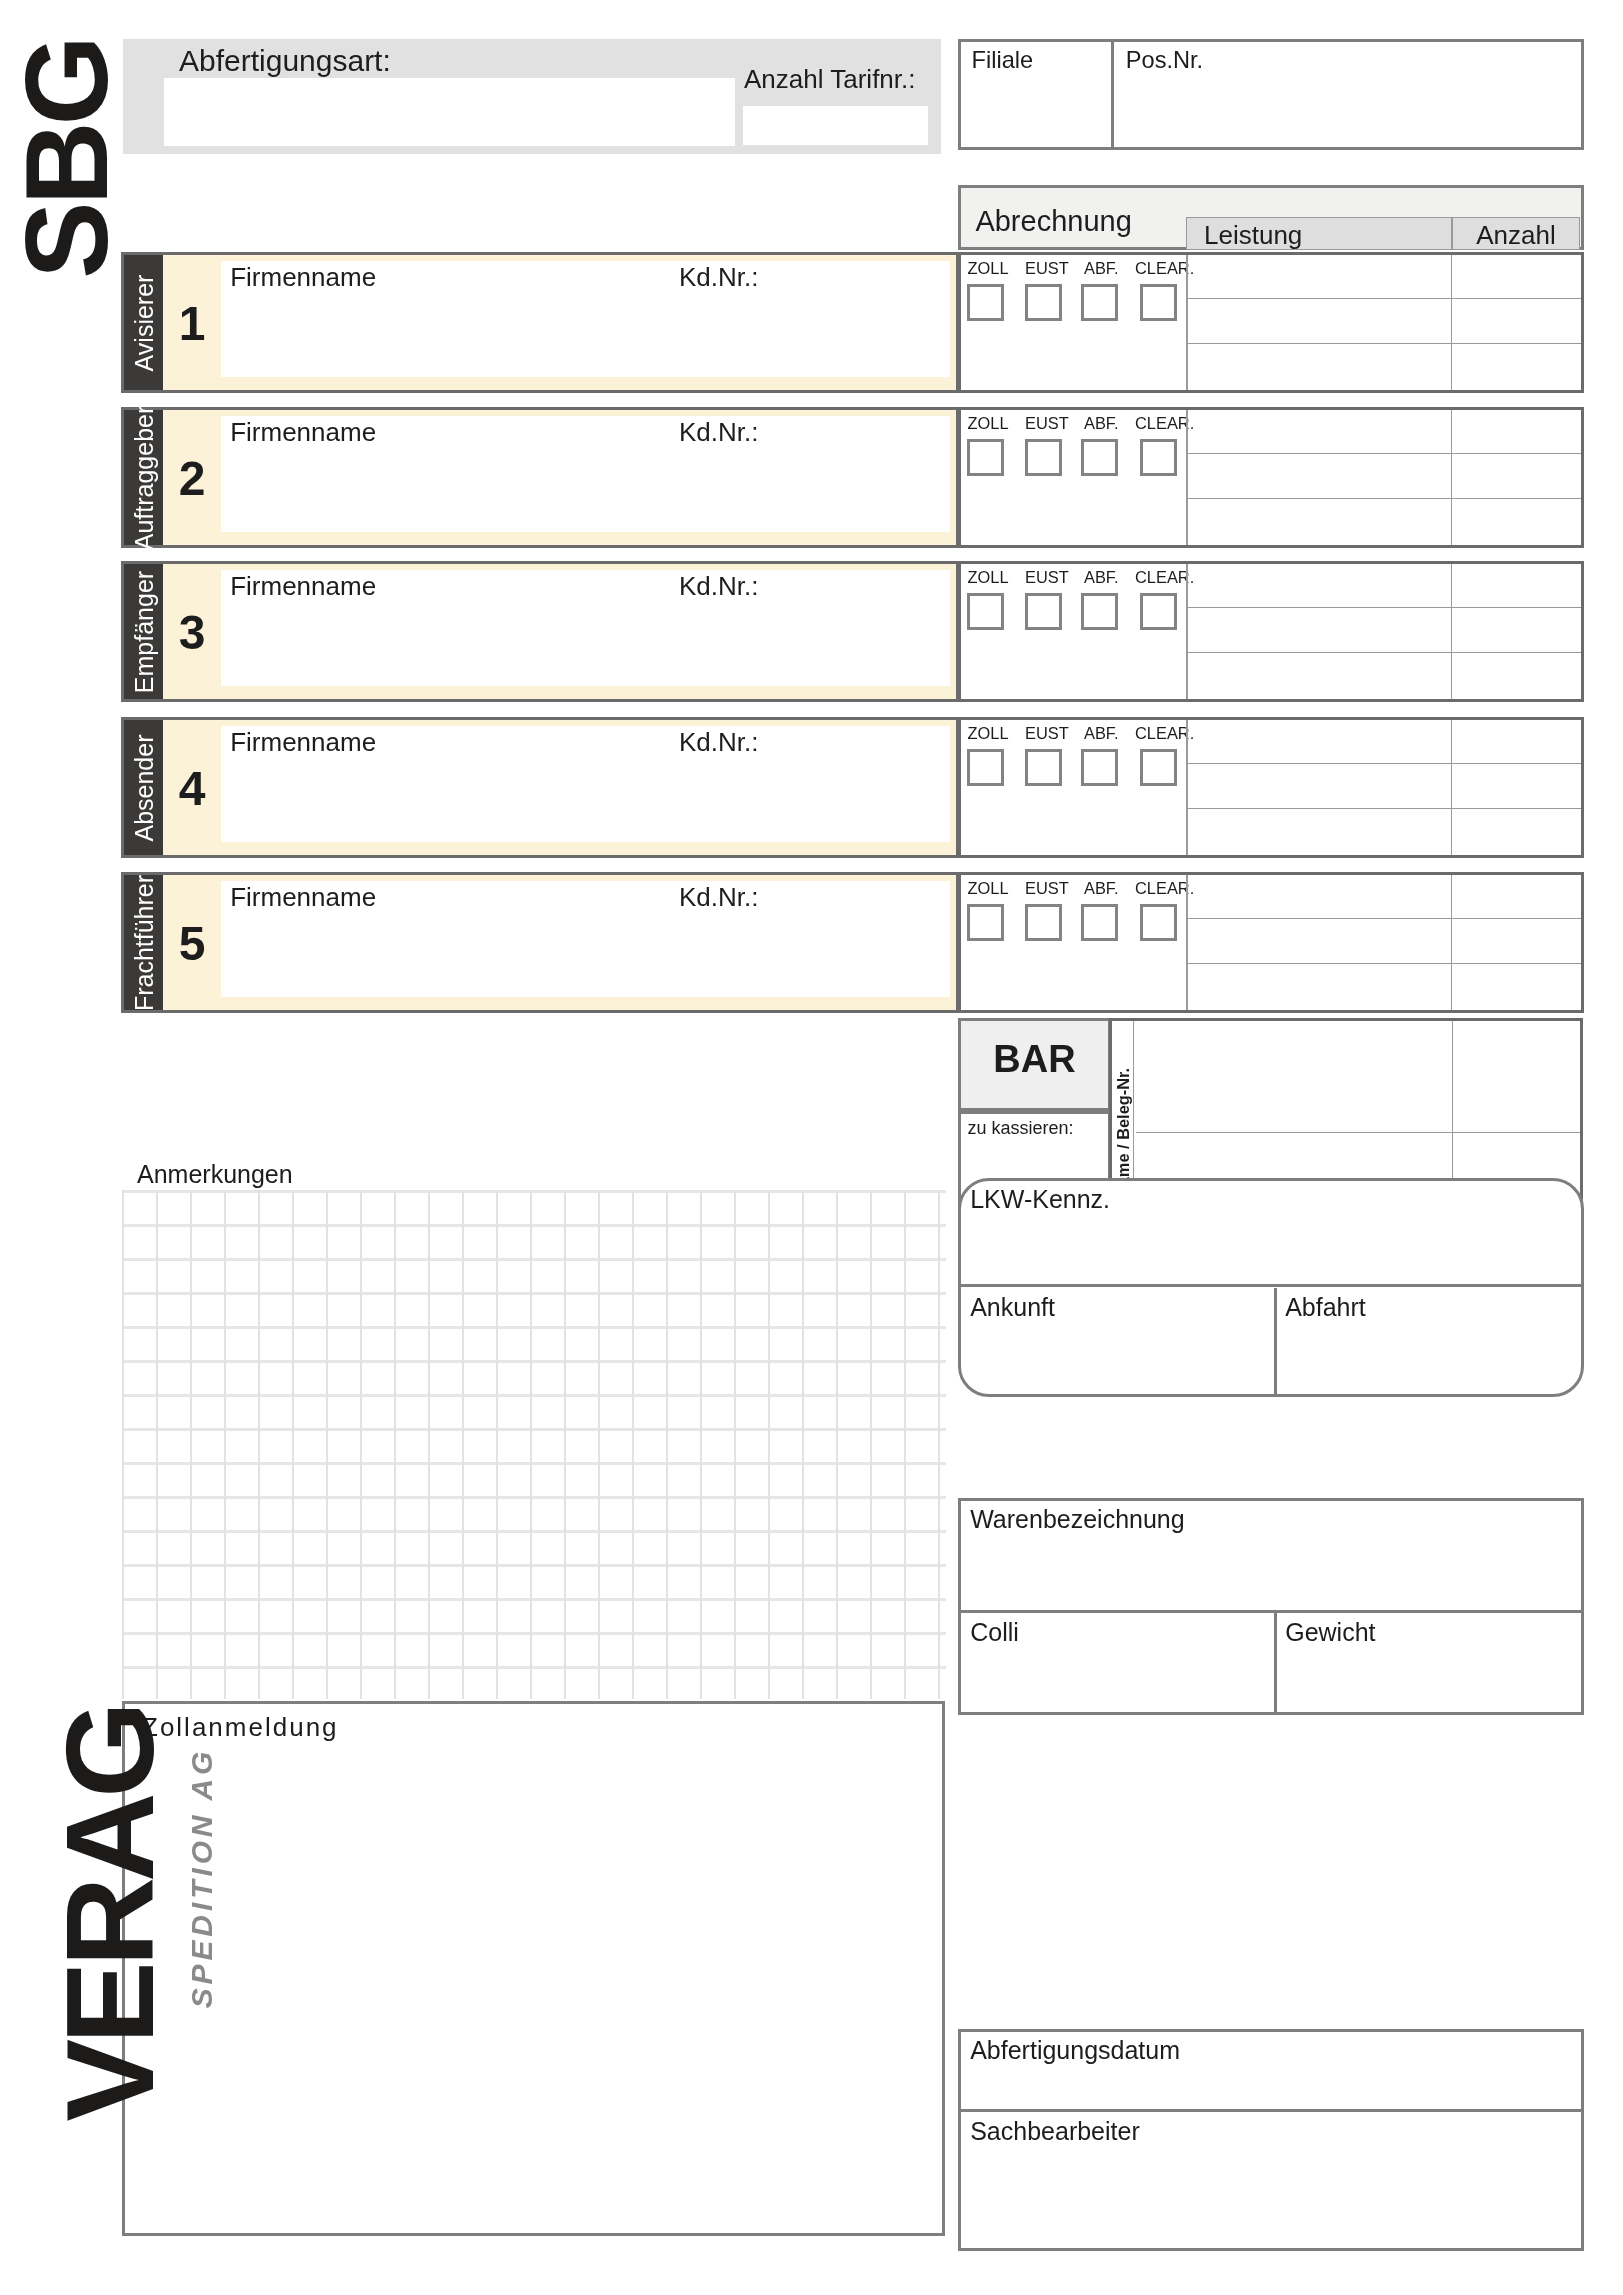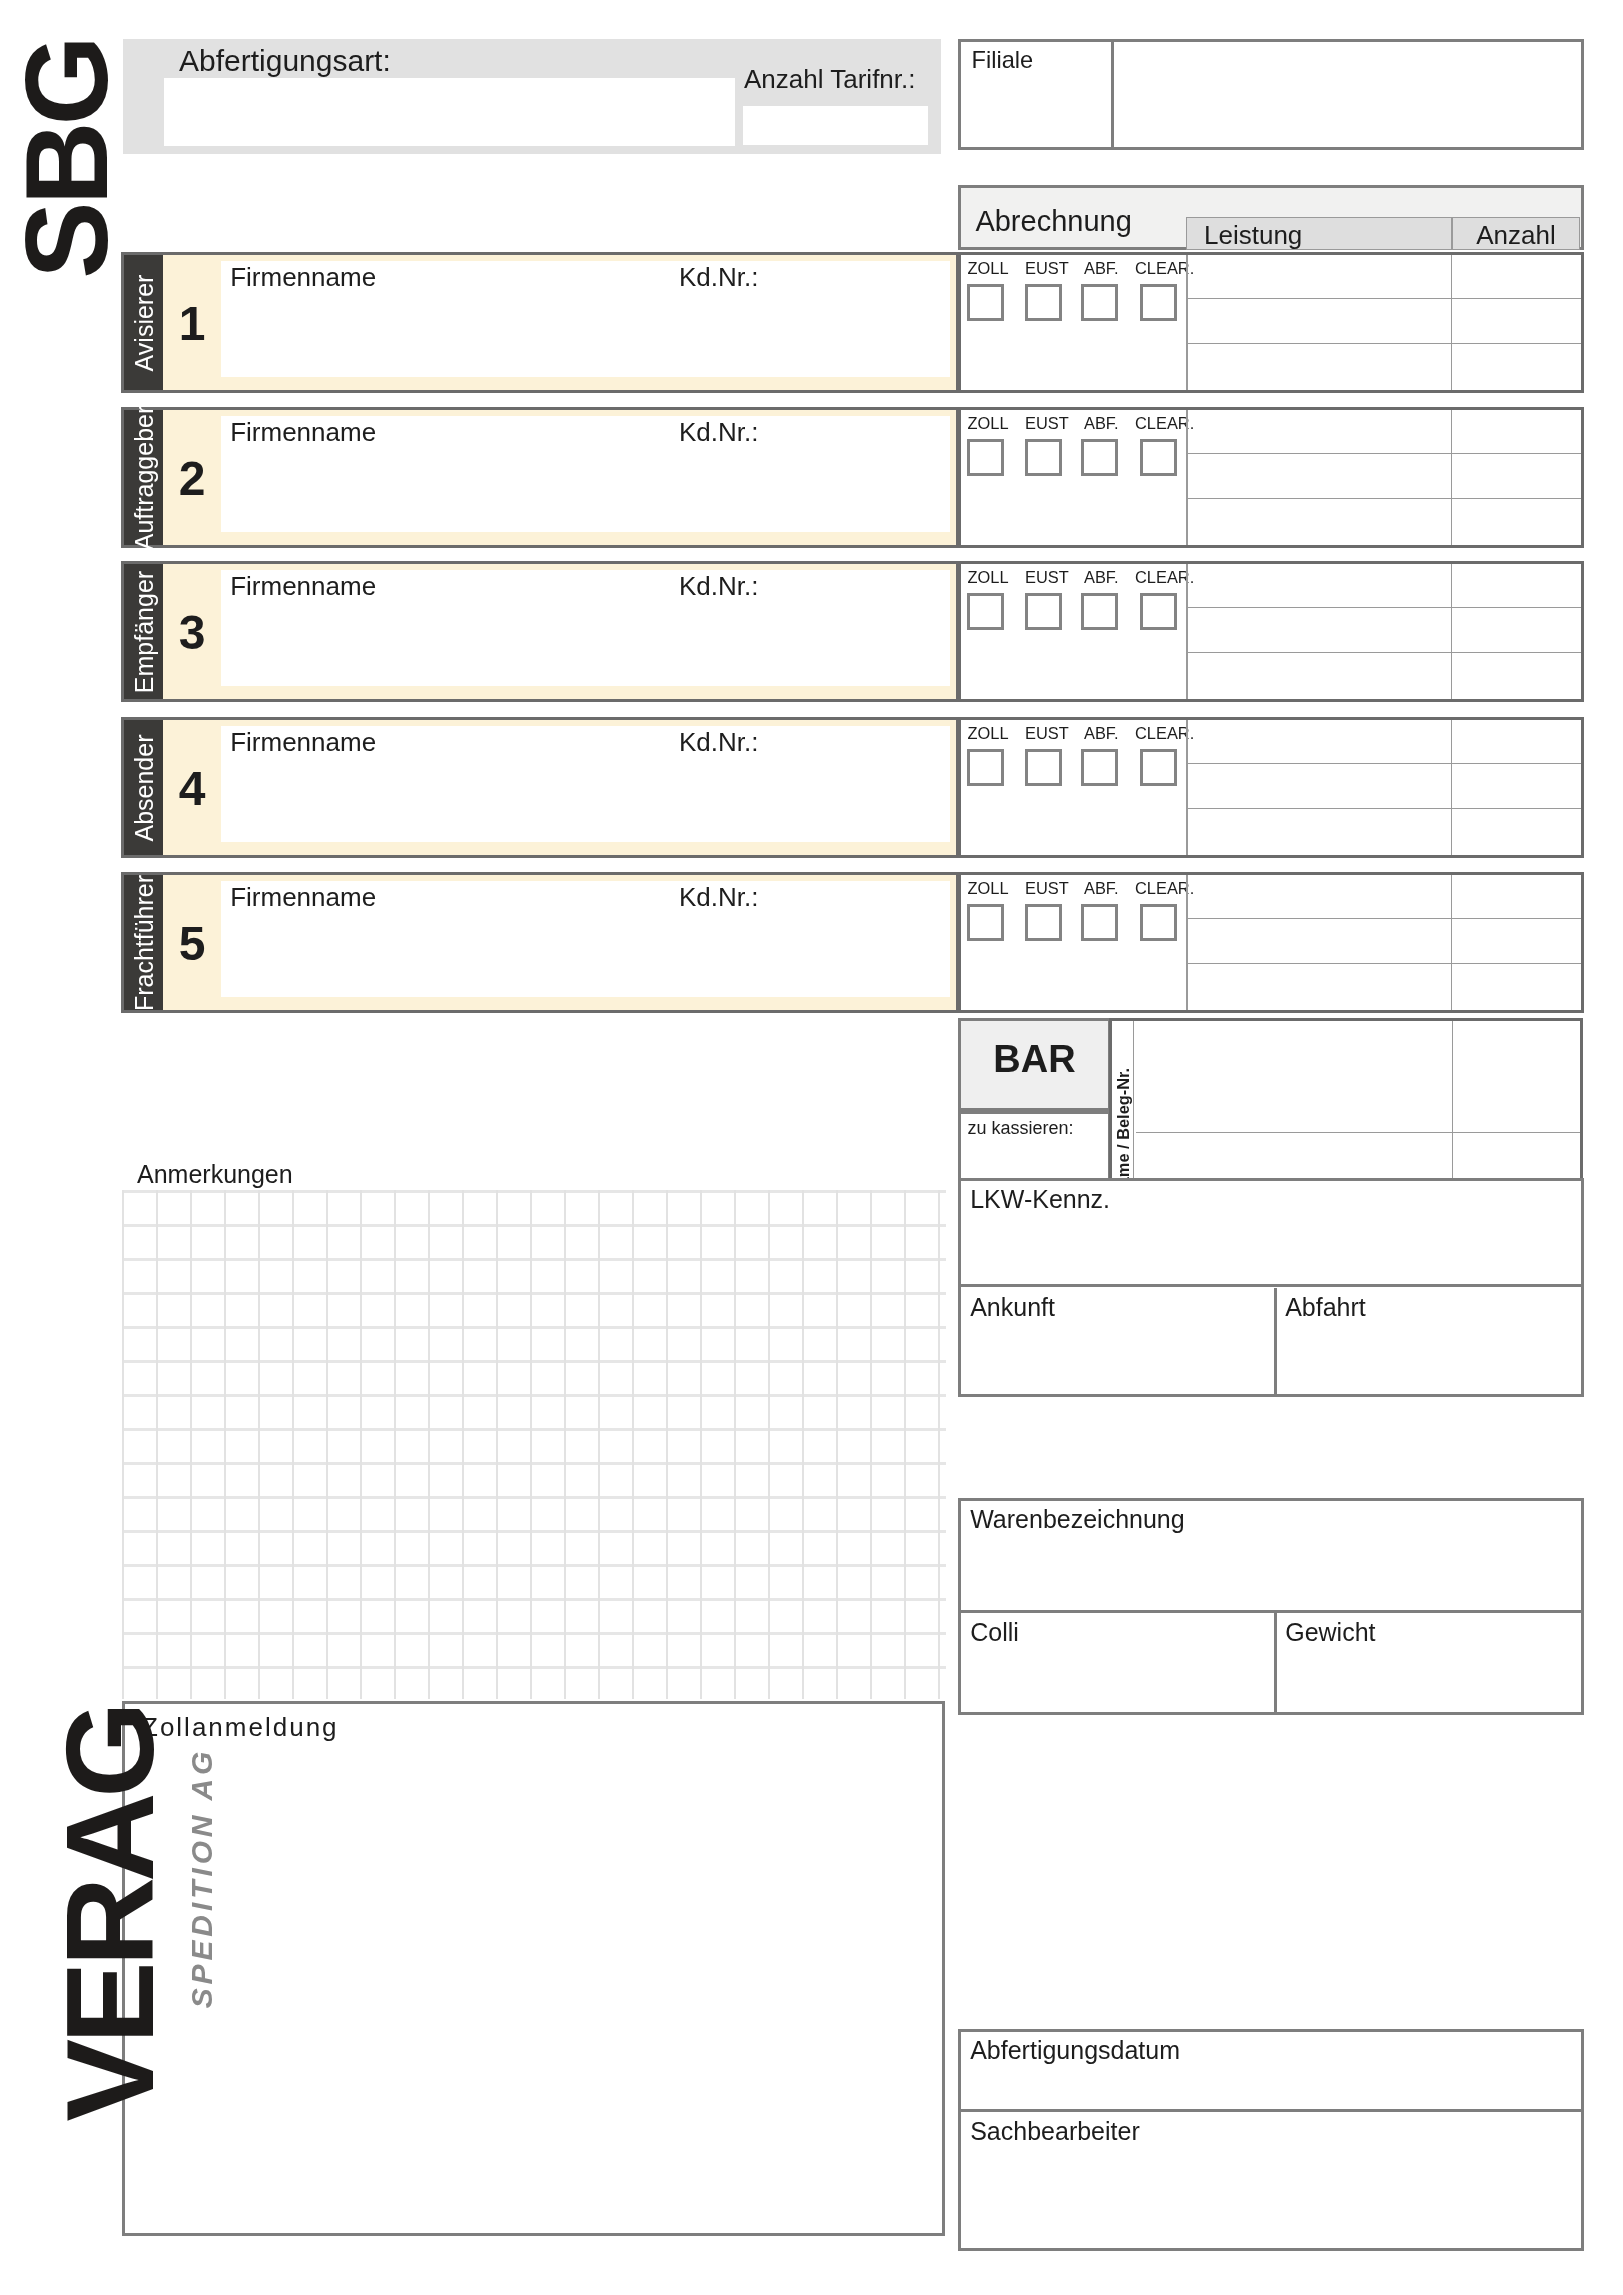--- a/index.html
+++ b/index.html
@@ -39,20 +39,23 @@
     <div class="abs" style="left:41px;top:39px;width:571px;height:68px;background:#fff;"></div>
     <div class="abs" style="left:621px;top:25px;font-size:26px;">Anzahl Tarifnr.:</div>
     <div class="abs" style="left:620px;top:67px;width:185px;height:39px;background:#fff;"></div>
   </div>
 
   <div class="box" style="left:958px;top:39px;width:626px;height:111px;">
     <div class="abs" style="left:0;top:0;width:150px;height:100%;">
       <div class="abs lbl" style="left:10.5px;top:5.2px;font-size:23.6px;">Filiale</div>
     </div>
     <div class="vline" style="left:150px;width:3.3px;background:var(--border);"></div>
+    <div class="abs" style="left:153px;top:0;right:0;height:100%;">
+      <div class="abs lbl" style="left:11.8px;top:5.2px;font-size:23.6px;">Pos.Nr.</div>
+    </div>
   </div>
 
   <div class="box" style="left:958px;top:185px;width:626px;height:65px;background:var(--headerbg);">
     <div class="abs" style="left:14.4px;top:17px;font-size:29px;">Abrechnung</div>
     <div class="abs" style="left:225px;top:29px;width:266px;height:33px;background:var(--cellbg);border:1.3px solid var(--thin);
                 font-size:26px;padding:2px 0 0 17px;">Leistung</div>
     <div class="abs" style="left:491px;top:29px;width:128px;height:33px;background:var(--cellbg);border:1.3px solid var(--thin);
                 font-size:26px;padding-top:2px;text-align:center;">Anzahl</div>
   </div>
 
@@ -197,21 +200,21 @@
       <span class="vtext" style="font-size:16.4px;font-weight:bold;">Name / Beleg-Nr.</span>
     </div>
     <div class="hline" style="left:23.6px;right:0;top:111px;"></div>
     <div class="vline" style="left:340px;width:1.3px;"></div>
     <div class="abs" style="left:23.6px;top:0;right:0;bottom:0;"></div>
   </div>
 
   <div class="abs" style="left:137px;top:1160px;font-size:25px;">Anmerkungen</div>
   <div class="abs grid" style="left:122px;top:1190px;width:824px;height:509px;background-color:#fff;"></div>
 
-  <div class="box" style="left:958px;top:1178px;width:626px;height:219px;">
+  <div class="box" style="left:958px;top:1178px;width:626px;height:219px;border-radius:31px;">
     <div class="abs" style="left:0;top:0;right:0;height:103px;">
       <div class="abs lbl" style="left:9.2px;top:3.9px;">LKW-Kennz.</div>
     </div>
     <div class="abs" style="left:0;right:0;top:103px;height:3.3px;background:var(--border);"></div>
     <div class="abs" style="left:0;top:107px;width:313px;bottom:0;">
       <div class="abs lbl" style="left:9.2px;top:5.2px;">Ankunft</div>
     </div>
     <div class="abs" style="left:313px;top:107px;bottom:0;width:2.6px;background:var(--border);position:absolute;"></div>
     <div class="abs" style="left:315px;top:107px;right:0;bottom:0;">
       <div class="abs lbl" style="left:9.2px;top:5.2px;">Abfahrt</div>

